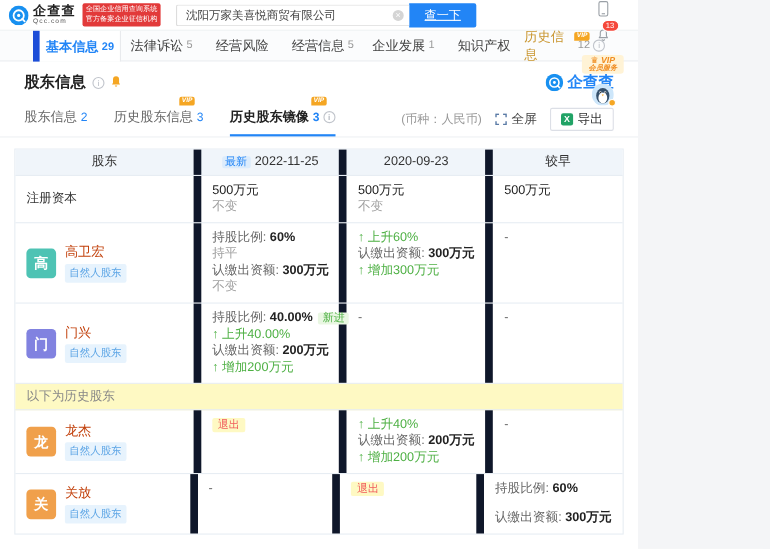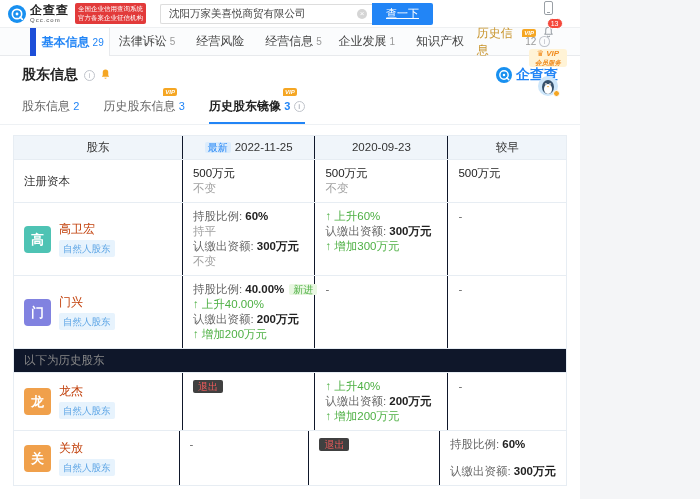--- a/index.html
+++ b/index.html
@@ -60,21 +60,21 @@
   .avatar-wrap .dot { position:absolute; right:-2px; bottom:-1px; width:7px; height:7px; border-radius:50%; background:#f5a623; border:1px solid #fff;}
 
   
   .nav { height:28px; background:#fbfcfd; border-bottom:1px solid #e8eaed; display:flex; align-items:stretch; padding:0 30px; }
   .nav-tab {
     flex:1; display:flex; align-items:center; justify-content:center; gap:3px;
     font-size:12px; color:#444; cursor:pointer; position:relative; background:transparent;
   }
   .nav-tab .cnt { font-size:10px; color:#999; }
   .nav-tab.active { background:#fff; color:#2285f6; font-weight:bold; border-left:6px solid #1d4ed8; border-right:1px solid #e8eaed; margin-bottom:-1px; }
-  .nav-tab.active .cnt { color:#2285f6; font-weight:normal; }
+  .nav-tab.active .cnt { color:#2285f6; font-weight:bold; }
   .nav-tab.vip-tab { color:#c9952e; }
   .vip-mini {
     position:absolute; top:1px; background:#f5a623; color:#fff; font-size:6px; line-height:8px;
     padding:0 2px; border-radius:2px 2px 2px 0; font-style:italic; font-weight:bold;
   }
   .nav-tab .vip-mini { right:14px; }
   .info-ic {
     display:inline-block; width:11px; height:11px; border:1px solid #c0c4cb; border-radius:50%;
     color:#b6bac2; font-size:7.5px; line-height:10px; text-align:center; vertical-align:middle; font-style:normal;
   }
@@ -99,41 +99,41 @@
   .export-btn {
     display:flex; align-items:center; gap:4px; border:1px solid #dcdfe6; background:#fff;
     border-radius:2px; padding:2px 9px; font-size:11.5px; color:#333; cursor:pointer; font-family:inherit;
   }
   .xls-ic { width:11px; height:11px; background:#21a366; border-radius:2px; color:#fff; font-size:8px; line-height:11px; text-align:center; font-weight:bold;}
 
   
   .qtable { margin:10px 13px 0 13px; border:1px solid #e7edf3; font-size:11.5px; }
   .trow { display:flex; border-bottom:1px solid #e7edf3; }
   .trow:last-child { border-bottom:none; }
-  .tcell { padding:6px 10px; border-right:1px solid #0f172a; line-height:15px; }
+  .tcell { padding:6px 10px; border-right:7px solid #0f172a; line-height:15px; }
   .tcell:last-child { border-right:none; }
   .c1 { width:30.6%; } .c2 { width:24%; } .c3 { width:24.1%; } .c4 { flex:1; }
   .thead { background:#f0f5fa; }
   .thead .tcell { text-align:center; padding:4px 6px; color:#333; }
   .badge-latest { background:#dcecfc; color:#2285f6; font-size:10px; padding:0px 3px; border-radius:2px; margin-right:4px; }
   .cap-label { display:flex; align-items:center; color:#333; }
   .line { white-space:nowrap; }
   .line .lbl { color:#666; }
   .line .val { color:#222; font-weight:bold; }
   .line.muted { color:#a0a0a0; }
   .line.up { color:#4eb044; }
   .line.dashln { color:#666; }
   .line.gap { height:12px; }
   .badge-new { background:#e9f7e2; color:#4eb044; font-size:10px; padding:0px 4px; border-radius:2px; margin-left:5px; }
-  .badge-exit { background:#404040; color:#f05b5b; font-size:10px; padding:1px 5px; border-radius:2px; }
+  .badge-exit { background:#fef9c3; color:#f05b5b; font-size:10px; padding:1px 5px; border-radius:2px; }
   .sh-cell { display:flex; align-items:center; gap:8px; padding:8px 10px; }
   .sh-avatar { width:27px; height:27px; border-radius:4px; color:#fff; font-size:13px; font-weight:bold; display:flex; align-items:center; justify-content:center; flex:0 0 27px;}
   .sh-name { color:#c2410c; font-size:12px; cursor:pointer; margin-bottom:3px; }
   .sh-tag { display:inline-block; background:#e7f3fd; color:#5ba4e5; font-size:9.5px; padding:1px 4px; border-radius:2px; }
-  .divider-row { padding:4px 10px; color:#888; background:#0f172a; border-bottom:1px solid #e7edf3; font-size:11.5px; }
+  .divider-row { padding:4px 10px; color:#888; background:#fef9c3; border-bottom:1px solid #e7edf3; font-size:11.5px; }
 </style>
 </head>
 <body>
 
 <div class="page">
 
   <header class="topbar">
     <div class="logo-group">
       <div class="logo-icon">
         <svg viewBox="0 0 20 20" width="18" height="18">
@@ -280,20 +280,33 @@
     <span class="cnt">3</span>
     
   </div>
   <div class="subtab active">
     <span class="vip-mini">VIP</span>
     <span>历史股东镜像</span>
     <span class="cnt">3</span>
      <span class="info-ic">i</span>
   </div>
         </div>
+      <div class="subtab-right">
+        <span class="currency-note">(币种：人民币)</span>
+        <span class="fullscreen-btn">
+          <svg width="11" height="11" viewBox="0 0 12 12">
+            <path d="M1 4 V1 H4 M8 1 H11 V4 M11 8 V11 H8 M4 11 H1 V8" fill="none" stroke="#5b7ba6" stroke-width="1.4"></path>
+          </svg>
+          <span>全屏</span>
+        </span>
+        <button class="export-btn">
+          <span class="xls-ic">X</span>
+          <span>导出</span>
+        </button>
+      </div>
     </div>
 
     <div class="qtable" id="qtable">
   <div class="trow thead">
     <div class="tcell c1">股东</div>
     <div class="tcell c2"><span class="badge-latest">最新</span>2022-11-25</div>
     <div class="tcell c3">2020-09-23</div>
     <div class="tcell c4">较早</div>
   </div>
   <div class="trow">

